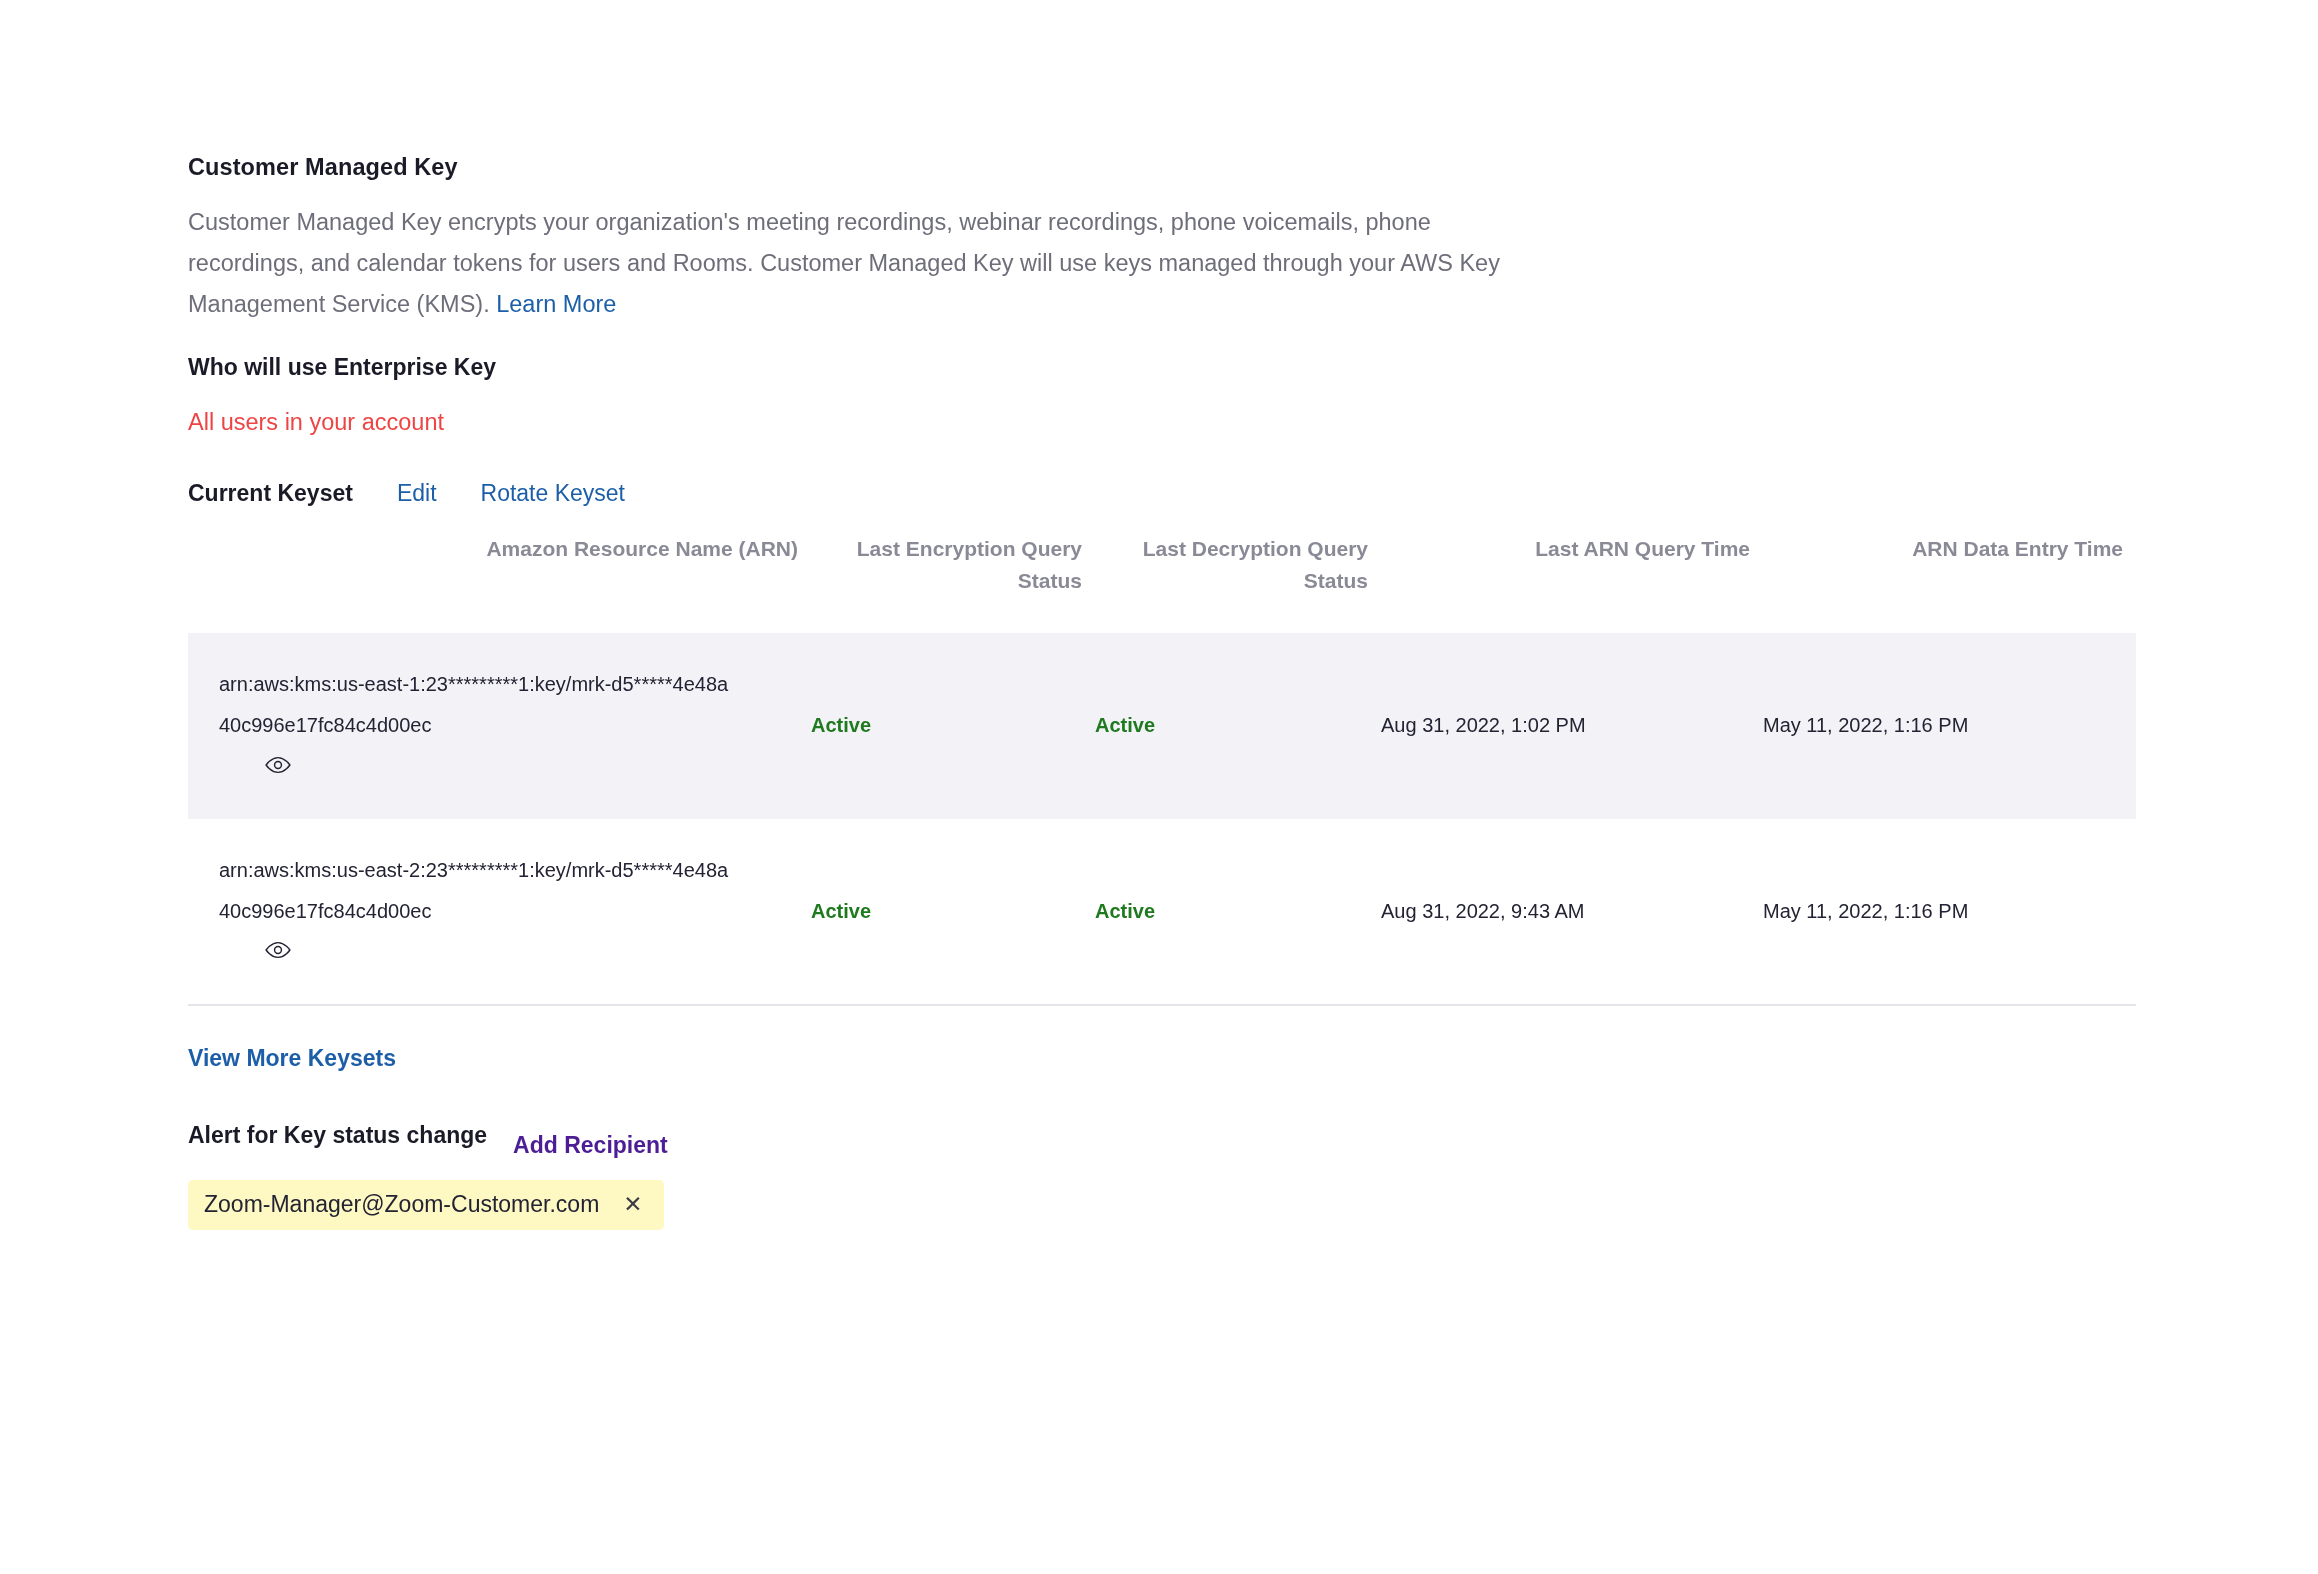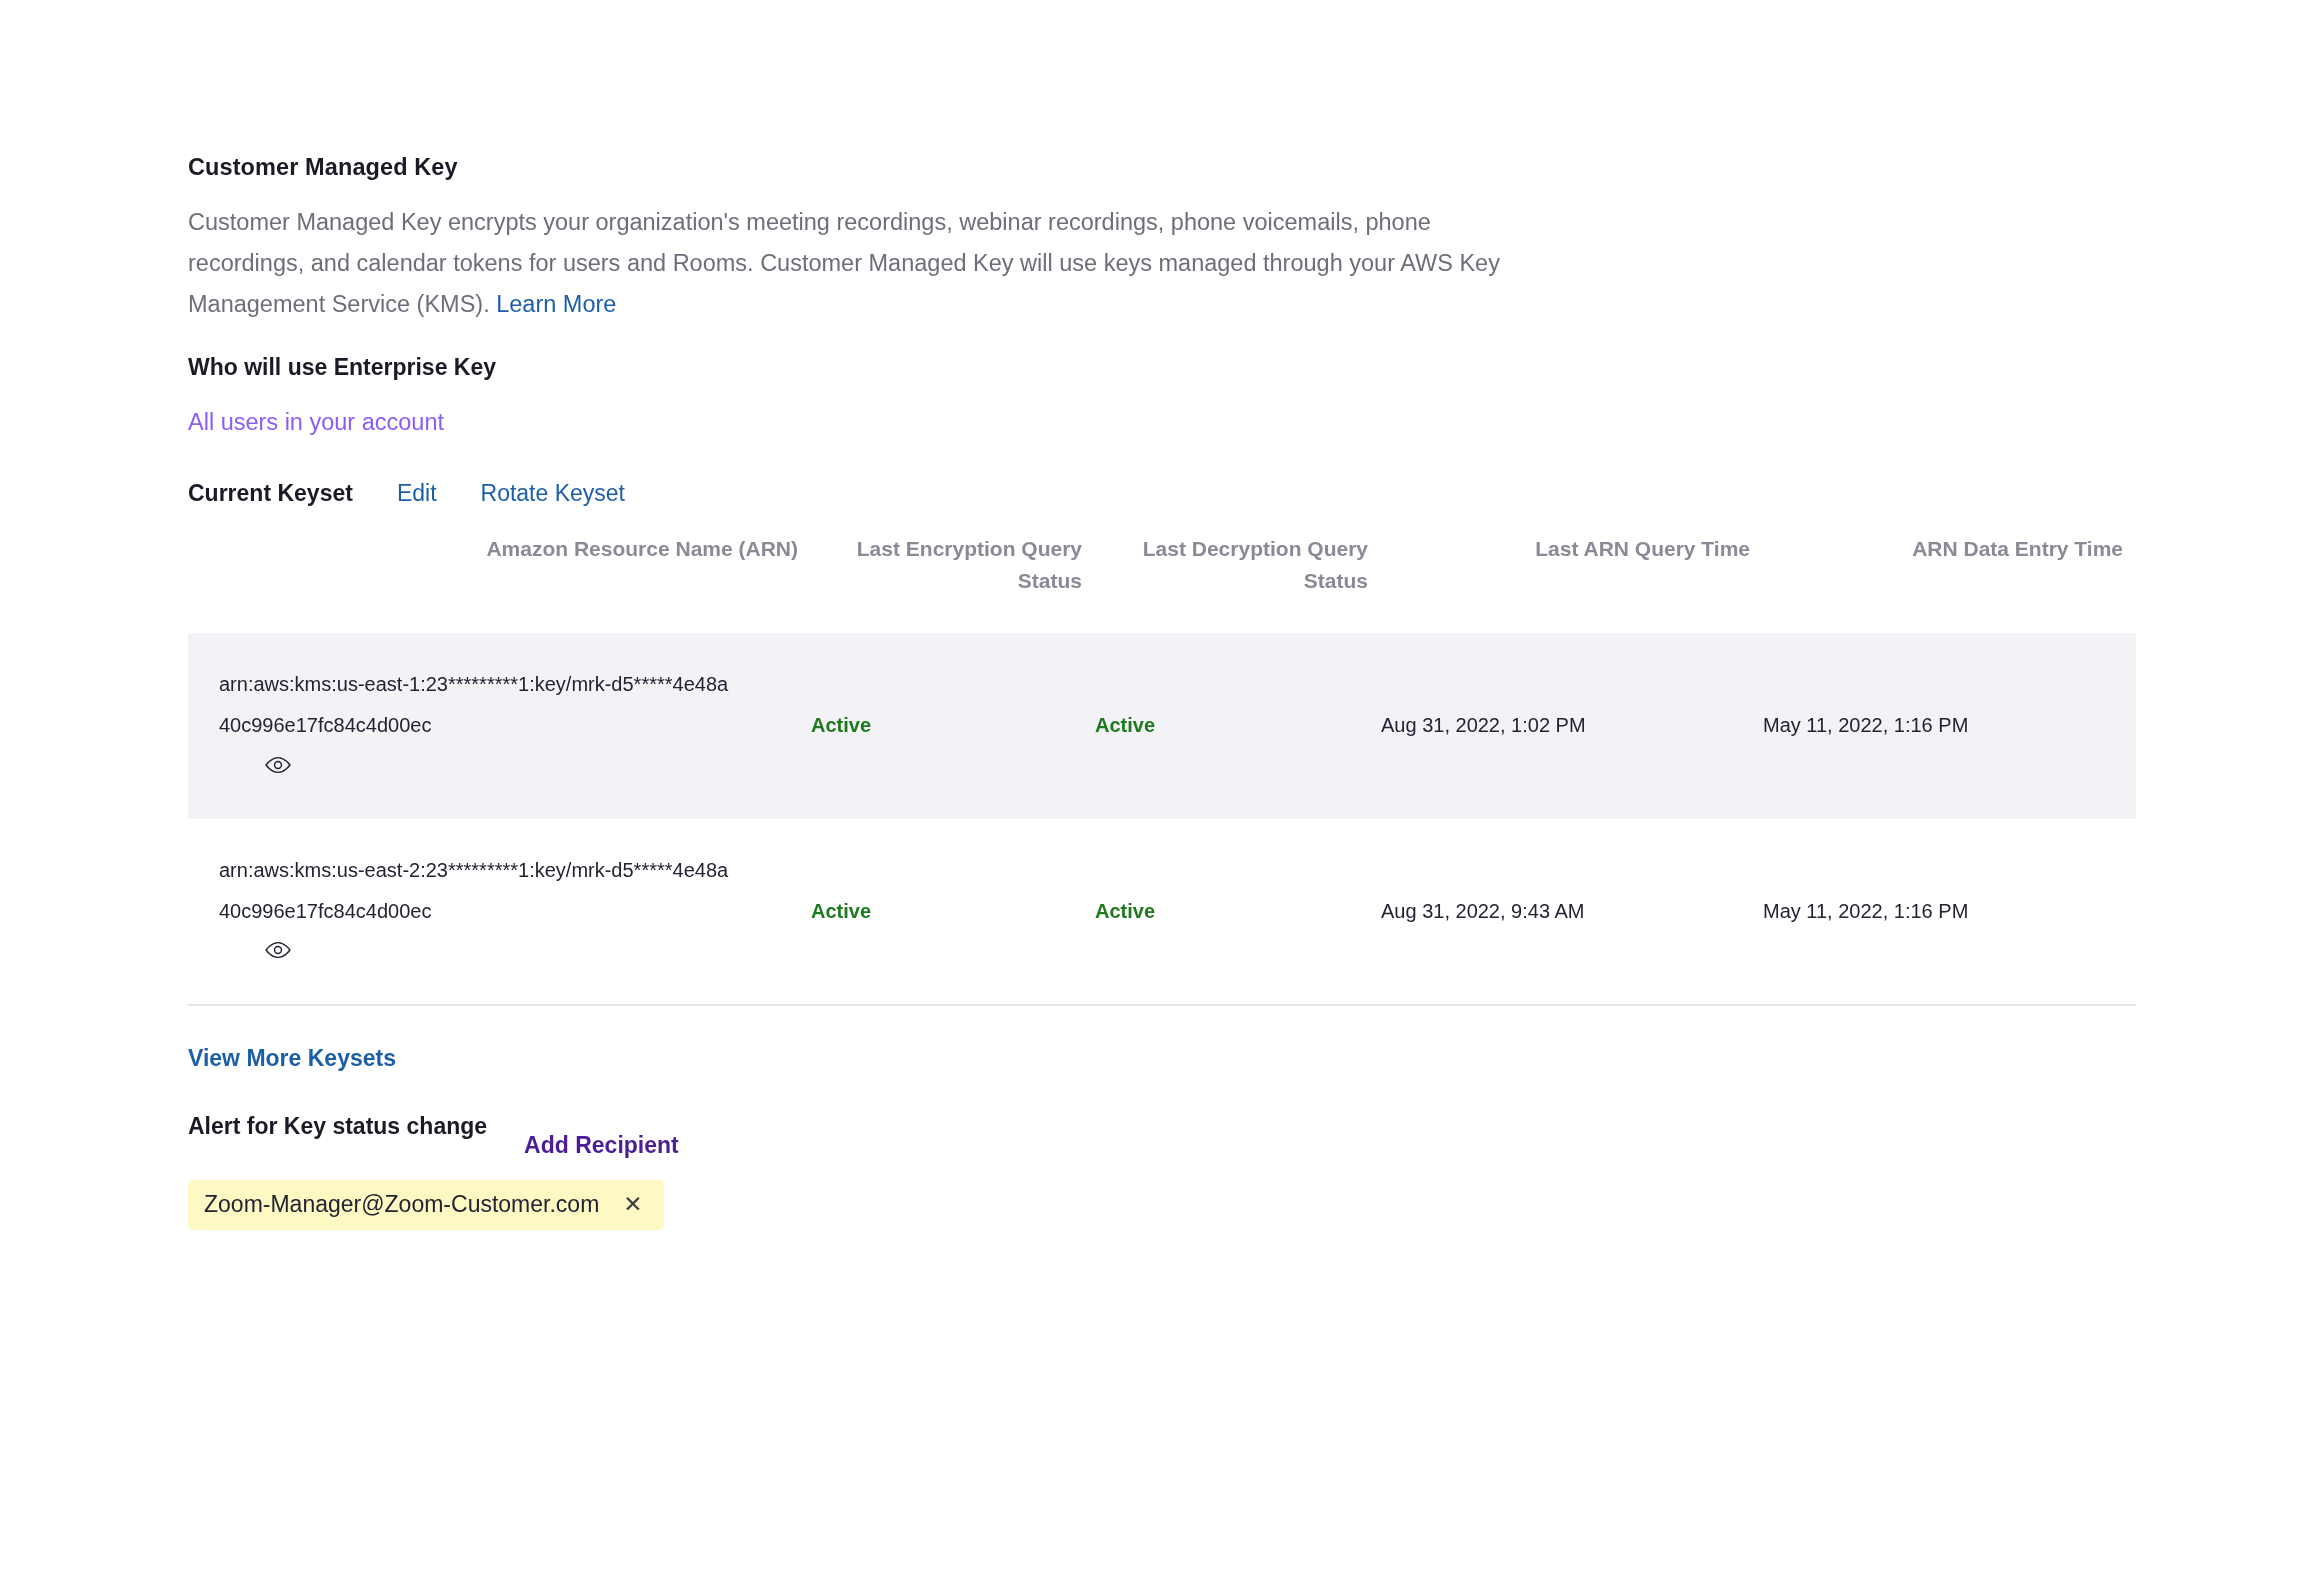--- a/index.html
+++ b/index.html
@@ -40,21 +40,21 @@
     text-decoration: none;
   }
   .sub-title {
     font-size: 23px;
     font-weight: bold;
     color: #1b1b28;
     margin: 0 0 28px 0;
   }
   .plain-text {
     font-size: 23.5px;
-    color: #8b5cf6;
+    color: #ef4444;
     margin: 0 0 44px 0;
   }
   .keyset-head {
     display: flex;
     align-items: flex-start;
     gap: 21px;
     margin-bottom: 26px;
   }
   .keyset-head .kh-title {
     font-size: 23px;
@@ -123,22 +123,22 @@
     display: inline-block;
     font-size: 23px;
     color: #1c5fa8;
     text-decoration: none;
     margin: 39px 0 0 0;
     font-weight: bold;
     cursor: pointer;
   }
   .alert-row {
     display: flex;
-    align-items: flex-start;
-    gap: 37px;
+    align-items: center;
+    gap: 26px;
     margin: 41px 0 21px 0;
   }
   .alert-row .al-title {
     font-size: 23px;
     font-weight: bold;
     color: #1b1b28;
   }
   .alert-row .al-action {
     font-size: 23px;
     color: #4c1d95;

